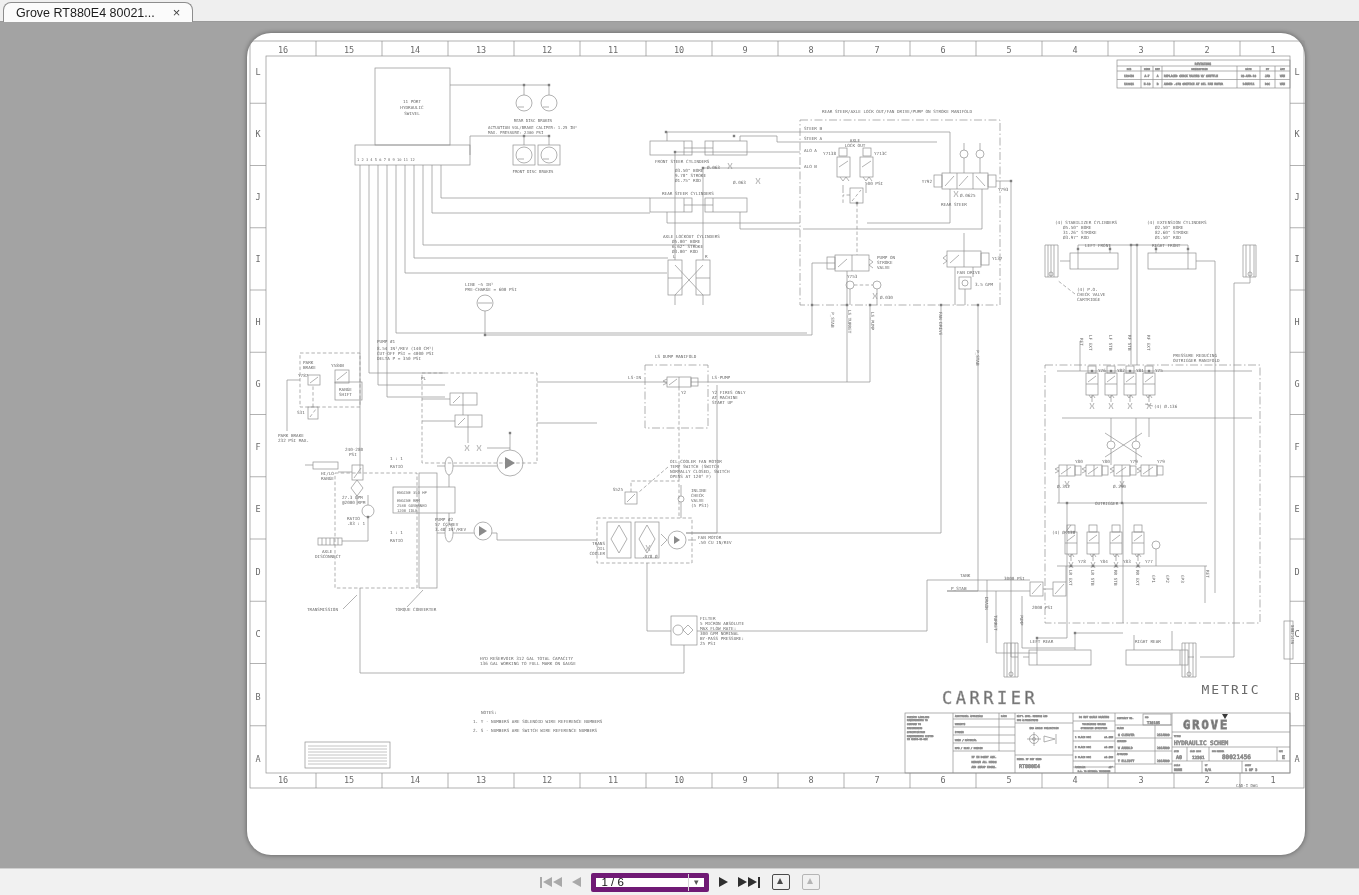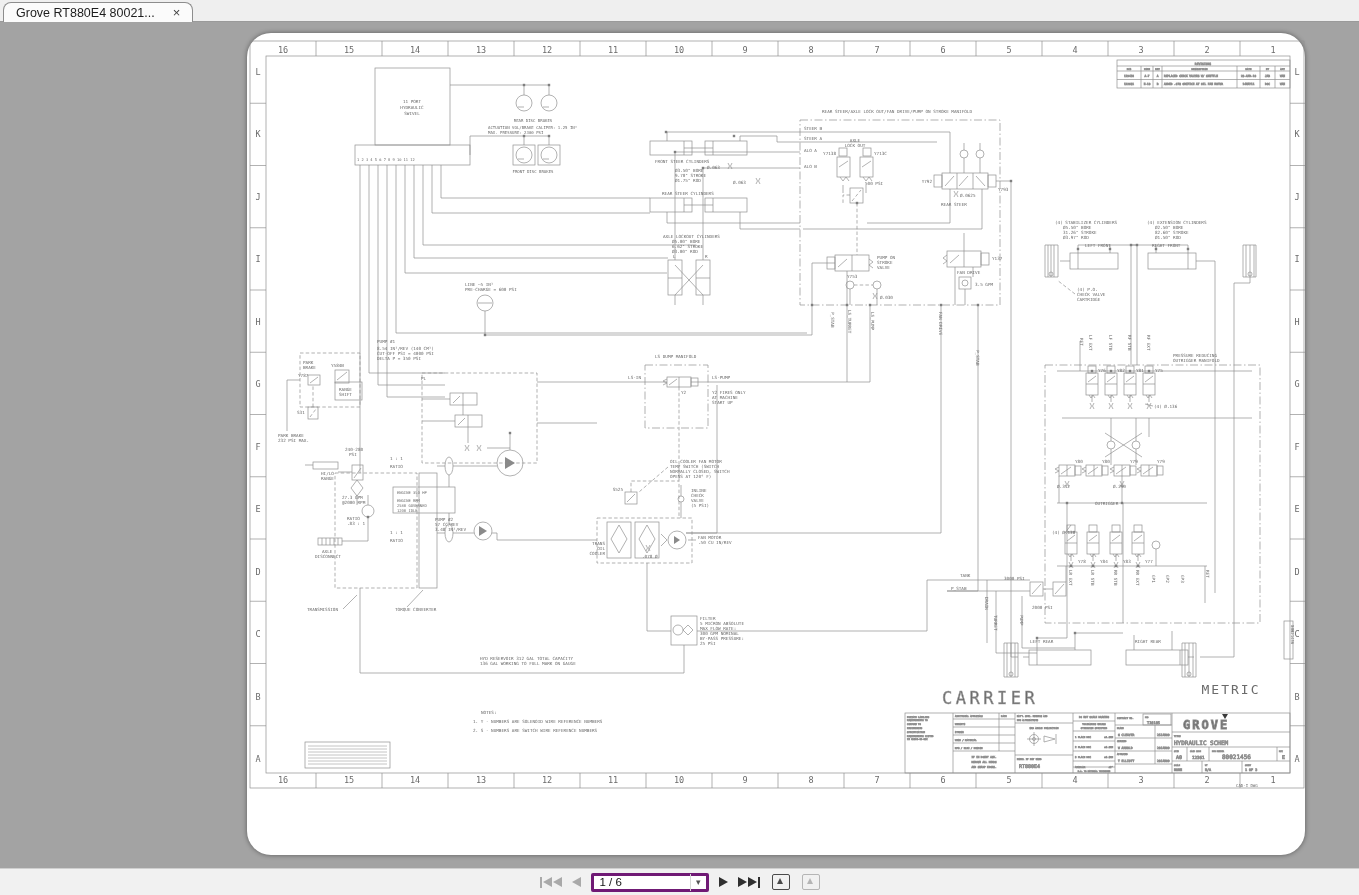--- a/index.html
+++ b/index.html
@@ -18,21 +18,21 @@
   .dsh{stroke-dasharray:3.5,2.2;}
   .nd{fill:#7f7f7f;stroke:none;}
   
   .toolbar{position:absolute;left:0;top:868px;width:100%;height:27px;background:#f1f1f1;border-top:1px solid #cfcfcf;box-sizing:border-box;display:flex;align-items:center;justify-content:center;gap:10px;}
   .nav-btn{display:flex;align-items:center;gap:1px;height:16px;cursor:default;}
   .tri{width:0;height:0;border-top:5.5px solid transparent;border-bottom:5.5px solid transparent;}
   .tri.left{border-right:9px solid #a9a9a9;}
   .tri.right{border-left:9px solid #2f2f2f;}
   .bar{width:2px;height:11px;background:#a9a9a9;}
   .bar.dk{background:#2f2f2f;}
-  .combo{display:flex;align-items:center;background:#fff;border:3px solid #701a75;border-radius:2px;height:19px;width:118px;box-sizing:border-box;}
+  .combo{display:flex;align-items:center;background:#fff;border:5px solid #701a75;border-radius:2px;height:19px;width:118px;box-sizing:border-box;}
   .combo input{border:none;outline:none;flex:1;font-size:11.5px;padding:0 0 0 6px;font-family:"Liberation Sans",sans-serif;color:#111;background:transparent;width:80px;}
   .combo .caret{font-size:9px;color:#555;padding:0 5px;border-left:1px solid #d7d7d7;line-height:17px;}
   .view-btn{width:16px;height:14px;border:1.4px solid #4a4a4a;border-radius:2px;position:relative;margin-left:2px;}
   .view-btn .arr{position:absolute;left:4px;top:3px;width:0;height:0;border-left:3.5px solid transparent;border-right:3.5px solid transparent;border-bottom:6px solid #4a4a4a;}
   .view-btn.disabled{border-color:#b5b5b5;}
   .view-btn.disabled .arr{border-bottom-color:#b5b5b5;}
 </style>
 </head>
 <body>
 

